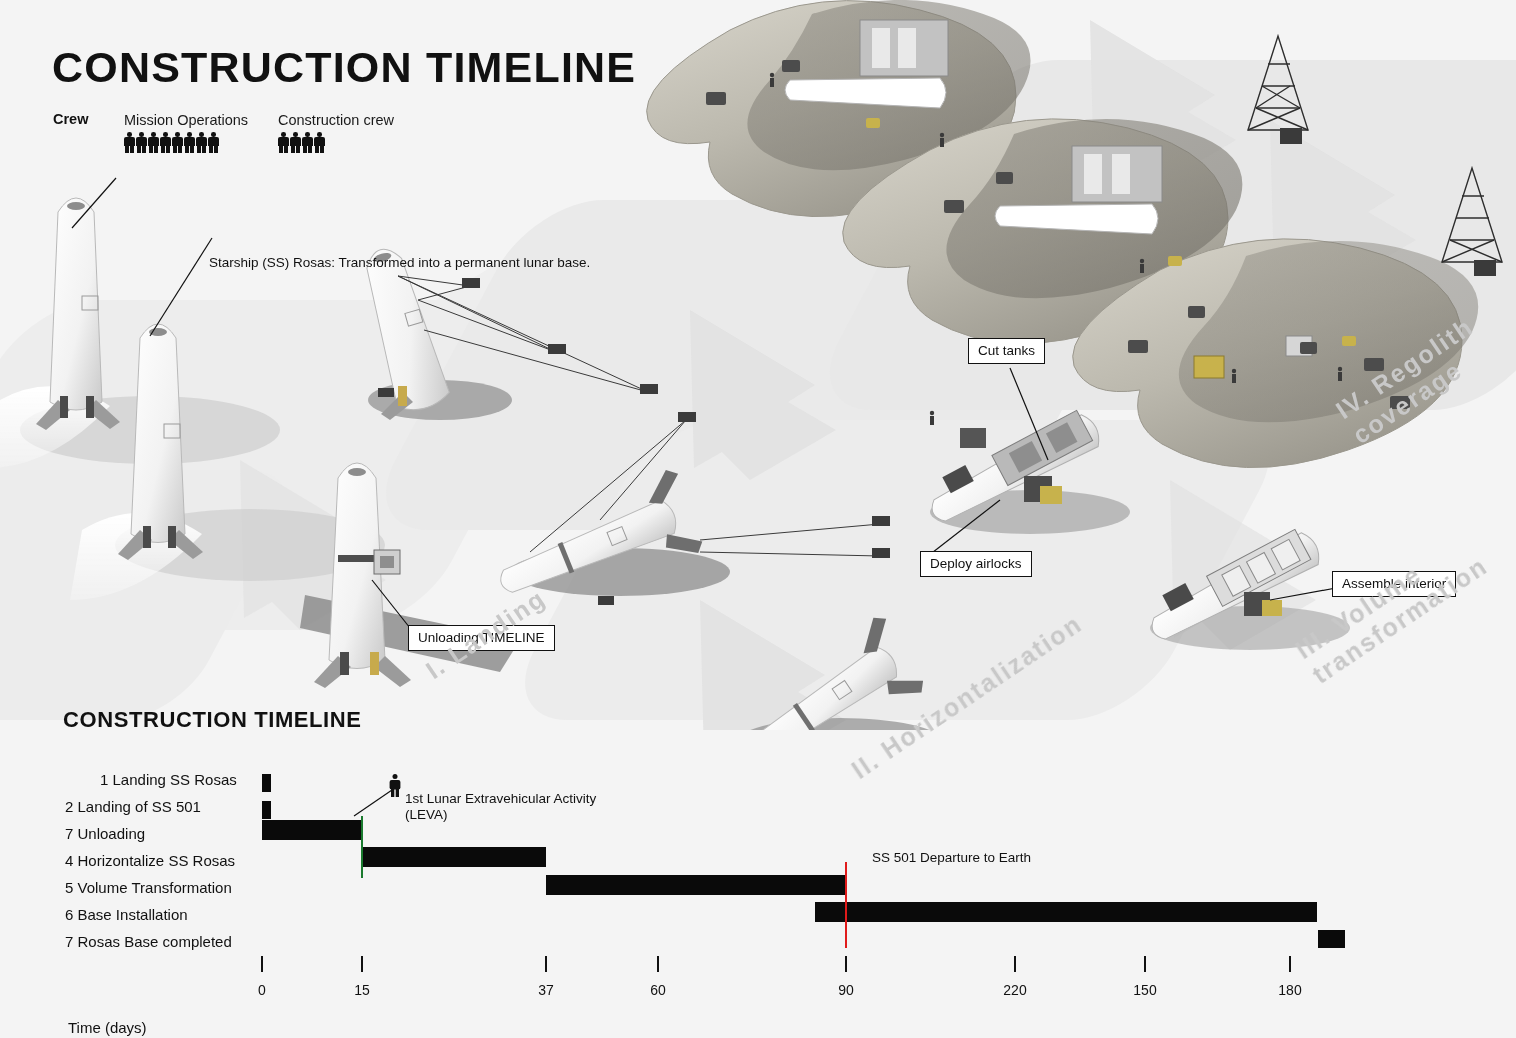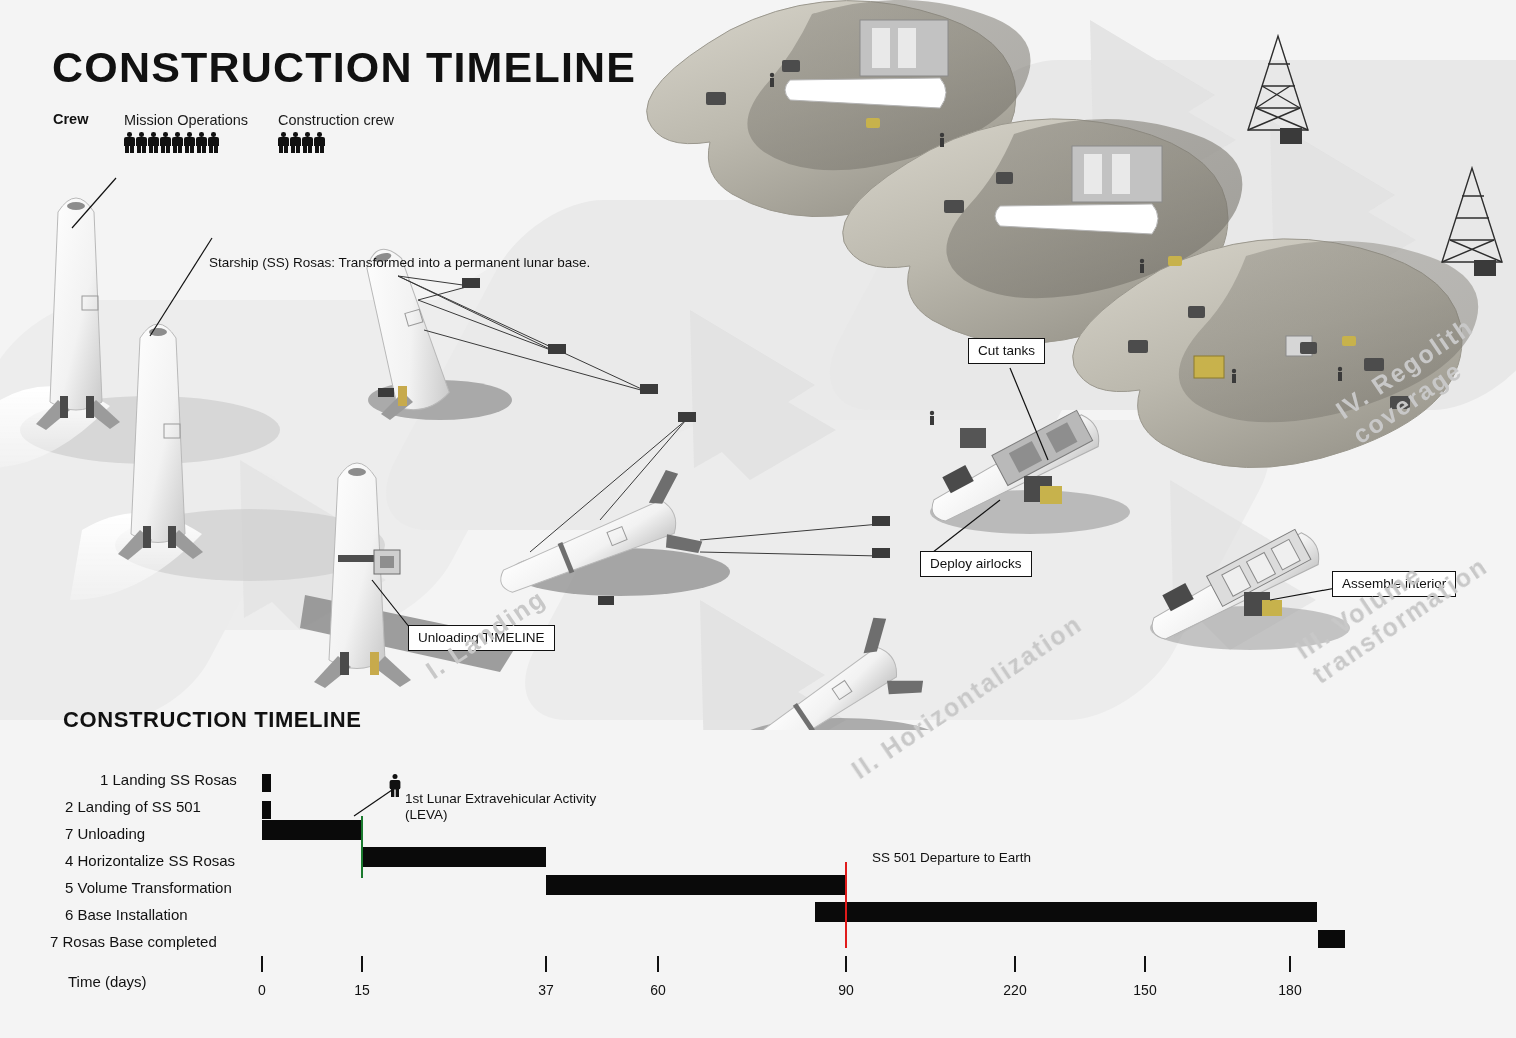--- a/index.html
+++ b/index.html
@@ -43,21 +43,21 @@
     white-space:pre;transform-origin:0 0;line-height:30px;
   }
 
   
   #chart{position:absolute;left:0;top:690px;width:1516px;height:348px;}
   .row-label{position:absolute;font-size:15px;color:#111;white-space:nowrap;}
   .bar{position:absolute;background:#0a0a0a;}
   .vline{position:absolute;width:2.4px;}
   .tick{position:absolute;width:2.2px;height:16px;background:#111;}
   .tick-lab{position:absolute;font-size:14px;color:#111;text-align:center;}
-  .axis-title{position:absolute;font-size:15px;color:#111;white-space:nowrap;}
+  .axis-title{position:absolute;font-size:15px;color:#111;white-space:nowrap;margin-top:46px;}
   .mk-label{position:absolute;font-size:13.5px;color:#111;line-height:16px;white-space:pre;}
   .leva-person{position:absolute;width:12px;height:23px;}
 </style>
 </head>
 <body>
 
 <div id="stage">
 
   <svg class="abs" width="1516" height="730" style="left:0;top:0;">
     <defs>
@@ -422,21 +422,21 @@
 
   <div id="chart">
     <div class="abs" style="left:63px;top:17px;font-size:22px;font-weight:bold;letter-spacing:.6px;">CONSTRUCTION TIMELINE</div>
 
     <div class="row-label" style="left:65px;top:81px;margin-left:35px;">1 Landing SS Rosas</div>
     <div class="row-label" style="left:65px;top:108px;">2 Landing of SS 501</div>
     <div class="row-label" style="left:65px;top:135px;">7 Unloading</div>
     <div class="row-label" style="left:65px;top:162px;">4 Horizontalize SS Rosas</div>
     <div class="row-label" style="left:65px;top:189px;">5 Volume Transformation</div>
     <div class="row-label" style="left:65px;top:216px;">6 Base Installation</div>
-    <div class="row-label" style="left:50px;top:243px;">7 Rosas Base completed</div>
+    <div class="row-label" style="left:65px;top:243px;">7 Rosas Base completed</div>
 
     <div class="bar" style="left: 262px; top: 84px; width: 9px; height: 18px; background: rgb(10, 10, 10);"></div>
     <div class="bar" style="left: 262px; top: 111px; width: 9px; height: 18px; background: rgb(10, 10, 10);"></div>
     <div class="bar" style="left: 262px; top: 130px; width: 100px; height: 20px; background: rgb(10, 10, 10);"></div>
     <div class="bar" style="left: 362px; top: 157px; width: 184px; height: 20px; background: rgb(10, 10, 10);"></div>
     <div class="bar" style="left: 546px; top: 185px; width: 300px; height: 20px; background: rgb(10, 10, 10);"></div>
     <div class="bar" style="left: 814.667px; top: 212px; width: 502.833px; height: 20px; background: rgb(10, 10, 10);"></div>
     <div class="bar" style="left: 1317.5px; top: 240px; width: 27.5px; height: 18px; background: rgb(10, 10, 10);"></div>
 
     <div class="vline" style="left: 361px; background: rgb(26, 122, 46); top: 126px; height: 62px;"></div>

